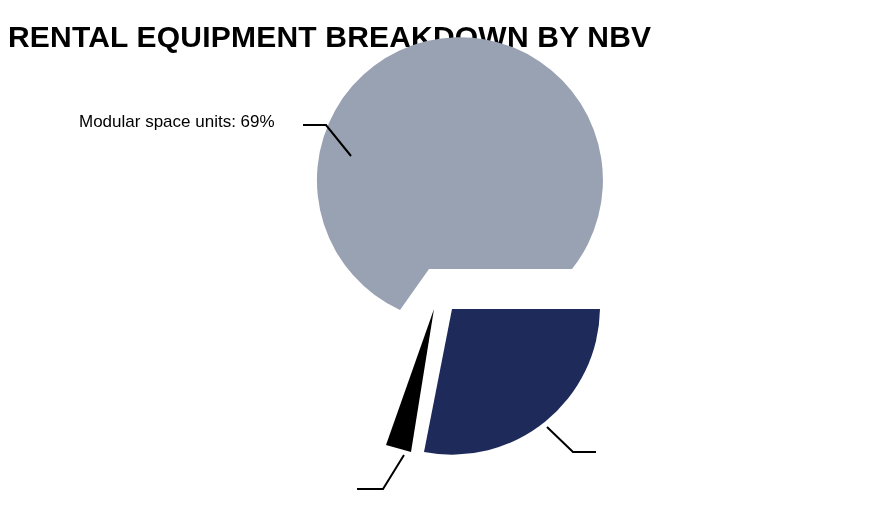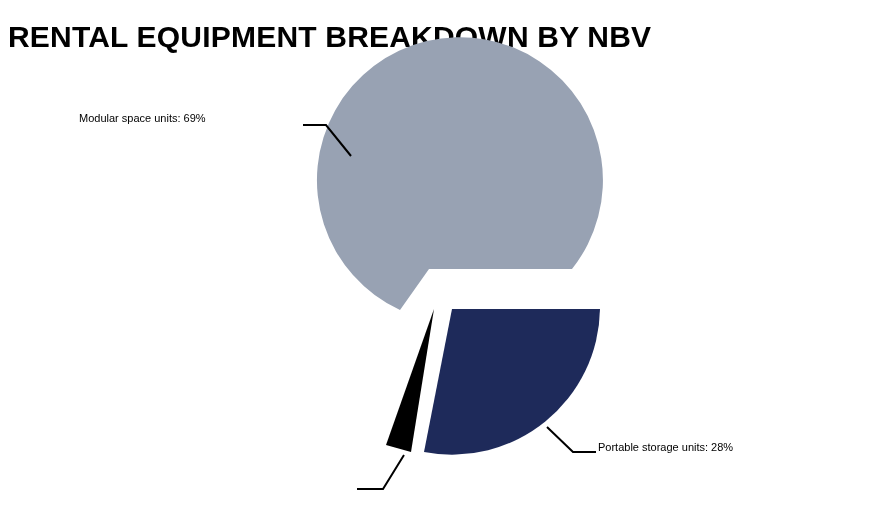--- a/index.html
+++ b/index.html
@@ -37,21 +37,21 @@
   svg.pie-svg {
     position: absolute;
     left: 0;
     top: 0;
     width: 882px;
     height: 518px;
     display: block;
   }
   .slice-label {
     position: absolute;
-    font-size: 11px;
+    font-size: 17px;
     color: #000000;
     font-family: "Liberation Sans", sans-serif;
     white-space: nowrap;
   }
   #label-modular { left: 79px; top: 112px; }
   #label-portable { left: 598px; top: 441px; }
   #label-value   { left: 137px; top: 478px; }
 </style>
 </head>
 <body style="background: rgb(255, 255, 255);">
@@ -80,16 +80,15 @@
     <polyline id="leader-modular" points="303,125 326,125 351,156" fill="none" stroke="#000000" stroke-width="2"></polyline>
 
     <polyline id="leader-portable" points="547,427 573,452 596,452" fill="none" stroke="#000000" stroke-width="2"></polyline>
 
     <polyline id="leader-value" points="404,455 383,489 357,489" fill="none" stroke="#000000" stroke-width="2"></polyline>
 
   </svg>
 
   <div class="slice-label" id="label-modular">Modular space units: 69%</div>
 
-  <div class="slice-label" id="label-portable">Portable storage units: 28%</div>
 
 
 </div>
 
 </body></html>

